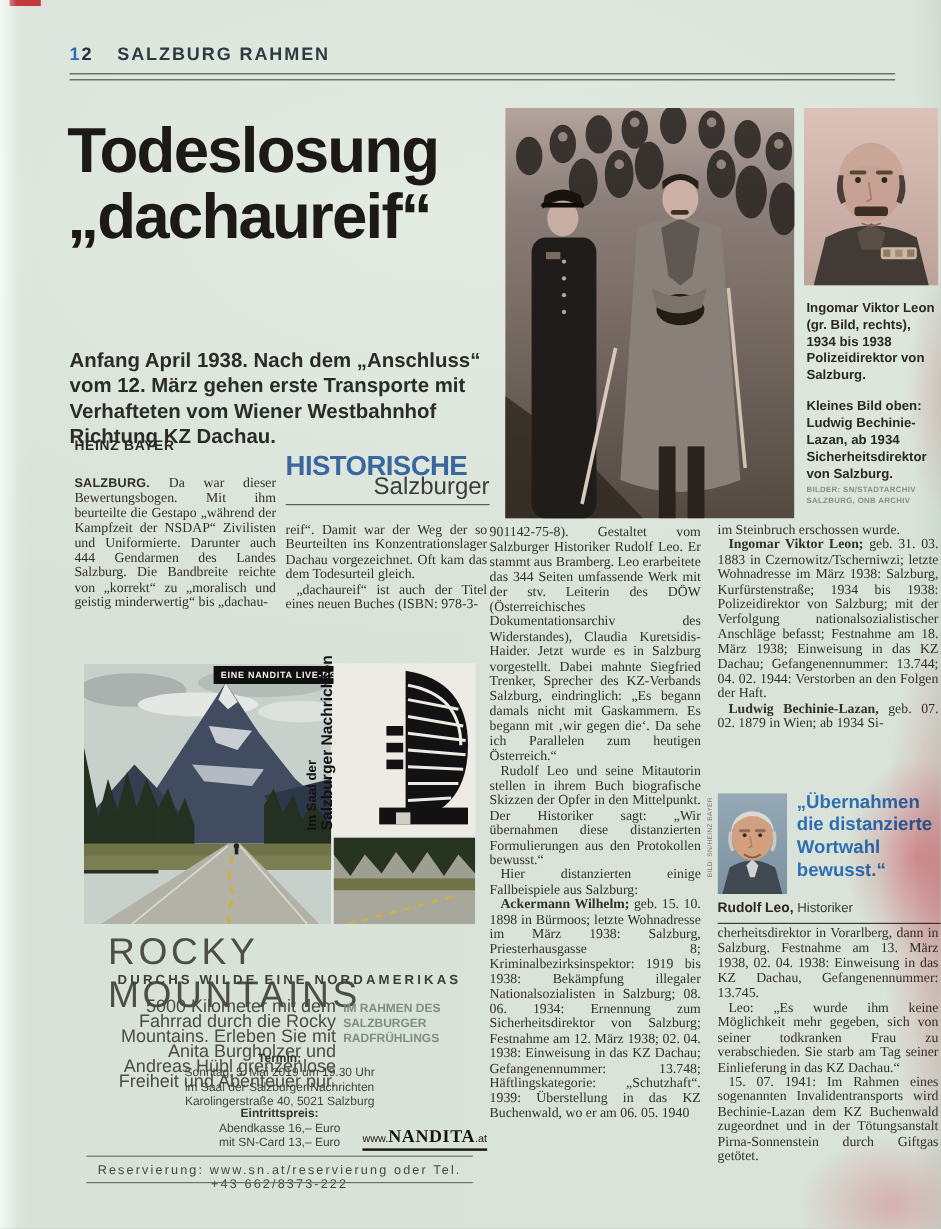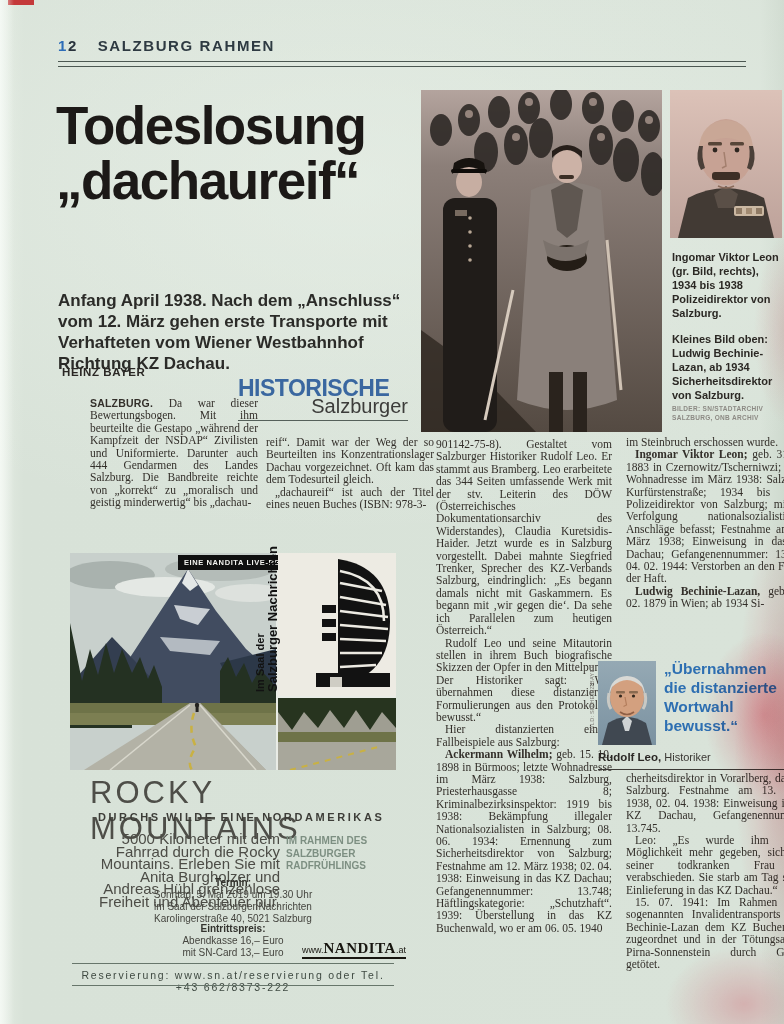--- a/index.html
+++ b/index.html
@@ -20,21 +20,21 @@
   .hdr .n1{color:#2d6db8;}
   .hdr .n2{color:#28323c;margin-right:14px;}
   .dblrule{left:58px;top:61px;width:688px;height:4px;border-top:1px solid #4c5852;border-bottom:1px solid #4c5852;}
 
   
   .headline{left:56px;top:98px;width:370px;font-size:53px;line-height:55px;font-weight:bold;letter-spacing:-1.5px;color:#1c1917;}
   .subhead{left:58px;top:290px;width:358px;font-size:17px;line-height:21px;font-weight:700;color:#2b2b28;}
   .author{left:62px;top:366px;font-size:11.5px;font-weight:bold;letter-spacing:.6px;color:#2a2724;}
 
   
-  .bodycol{font-family:"Liberation Serif", serif;font-size:11.5px;line-height:12.4px;text-align:justify;color:#332f2a;margin-left:28px;}
+  .bodycol{font-family:"Liberation Serif", serif;font-size:11.5px;line-height:12.4px;text-align:justify;color:#332f2a;}
   .bodycol p{margin:0;}
   .bodycol p.ind{text-indent:9px;}
   .lead-sans{font-family:"Liberation Sans", sans-serif;font-weight:bold;font-size:10.5px;letter-spacing:.2px;}
   .lead-serif{font-weight:bold;}
   .col1{left:62px;top:397px;width:168px;}
   .col2{left:238px;top:436px;width:168px;}
   .col3{left:408px;top:438px;width:176px;}
   .col4a{left:598px;top:436px;width:184px;}
   .col4b{left:598px;top:772px;width:184px;}
 

